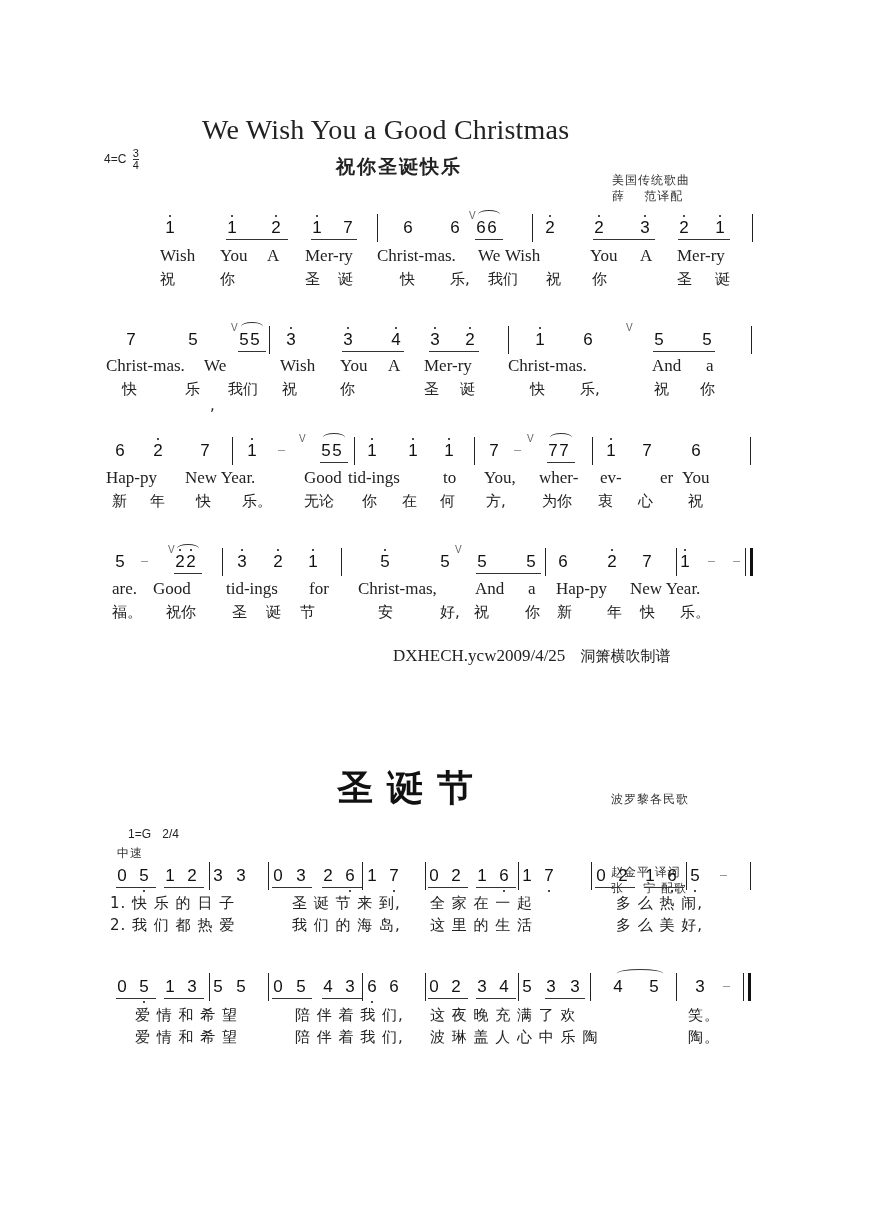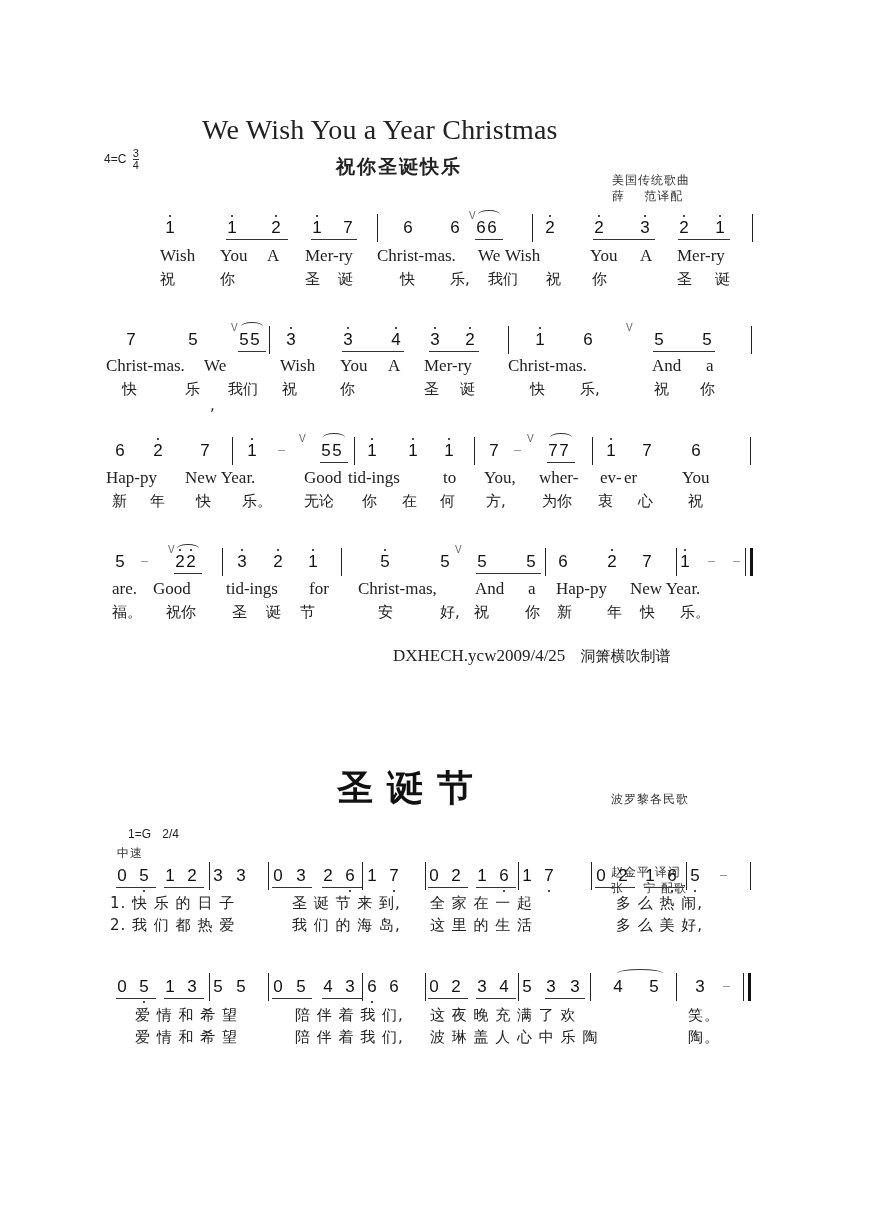--- a/index.html
+++ b/index.html
@@ -24,21 +24,21 @@
   .breath { position:absolute; top:-8px; font-family:"Liberation Sans", sans-serif; font-size:10px; color:#666; }
   .slur { position:absolute; top:-8px; height:8px; border-top:1px solid #333; border-radius:50% 50% 0 0; }
   .lyric-en { position:absolute; font-family:"Liberation Serif", serif; font-size:17px; color:#222; }
   .lyric-cn { position:absolute; font-family:"DejaVu Sans", sans-serif; font-size:15px; color:#222; }
   .credit { font-family:"Liberation Serif", serif; font-size:17px; color:#222; }
   .credit-cn { font-family:"DejaVu Sans", sans-serif; font-size:15px; color:#222; }
 </style>
 </head>
 <body>
 
-<div class="abs title-en" style="left:202px; top:114px;">We Wish You a Year Christmas</div>
+<div class="abs title-en" style="left:202px; top:114px;">We Wish You a Good Christmas</div>
 <div class="abs title-cn" style="left:336px; top:154px;">祝你圣诞快乐</div>
 <div class="abs key" style="left:104px; top:148px;">
   <span>4=C</span>
   <span class="frac">
     <span class="num">3</span>
     <span>4</span>
   </span>
 </div>
 <div class="abs meta" style="left:612px; top:172px;">
   <div>美国传统歌曲</div>
@@ -170,21 +170,21 @@
       <div class="slur" style="left: 550px; width: 22px;"></div>
     </div>
     <div class="lyric-en" style="left: 106px; top: 468px;">Hap-py</div>
     <div class="lyric-en" style="left: 185px; top: 468px;">New Year.</div>
     <div class="lyric-en" style="left: 304px; top: 468px;">Good</div>
     <div class="lyric-en" style="left: 348px; top: 468px;">tid-ings</div>
     <div class="lyric-en" style="left: 443px; top: 468px;">to</div>
     <div class="lyric-en" style="left: 484px; top: 468px;">You,</div>
     <div class="lyric-en" style="left: 539px; top: 468px;">wher-</div>
     <div class="lyric-en" style="left: 600px; top: 468px; text-align: center;">ev-</div>
-    <div class="lyric-en" style="left: 624px; top: 468px; text-align: center;">er</div>
+    <div class="lyric-en" style="left: 660px; top: 468px; text-align: center;">er</div>
     <div class="lyric-en" style="left: 682px; top: 468px;">You</div>
     <div class="lyric-cn" style="left: 112px; top: 492px;">新</div>
     <div class="lyric-cn" style="left: 150px; top: 492px;">年</div>
     <div class="lyric-cn" style="left: 196px; top: 492px;">快</div>
     <div class="lyric-cn" style="left: 242px; top: 492px;">乐。</div>
     <div class="lyric-cn" style="left: 304px; top: 492px;">无论</div>
     <div class="lyric-cn" style="left: 362px; top: 492px;">你</div>
     <div class="lyric-cn" style="left: 402px; top: 492px;">在</div>
     <div class="lyric-cn" style="left: 440px; top: 492px;">何</div>
     <div class="lyric-cn" style="left: 486px; top: 492px;">方,</div>

